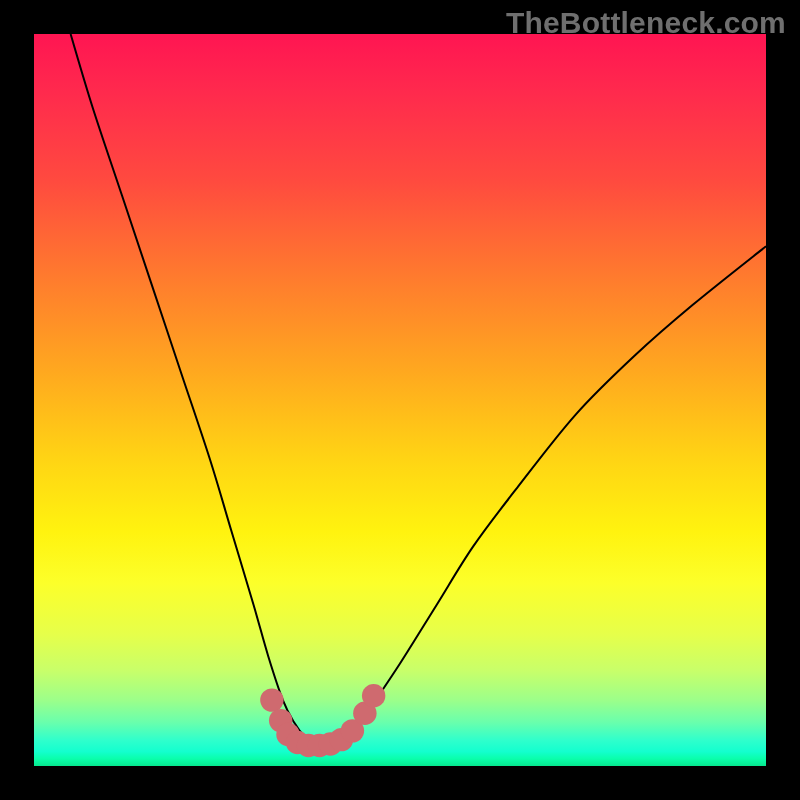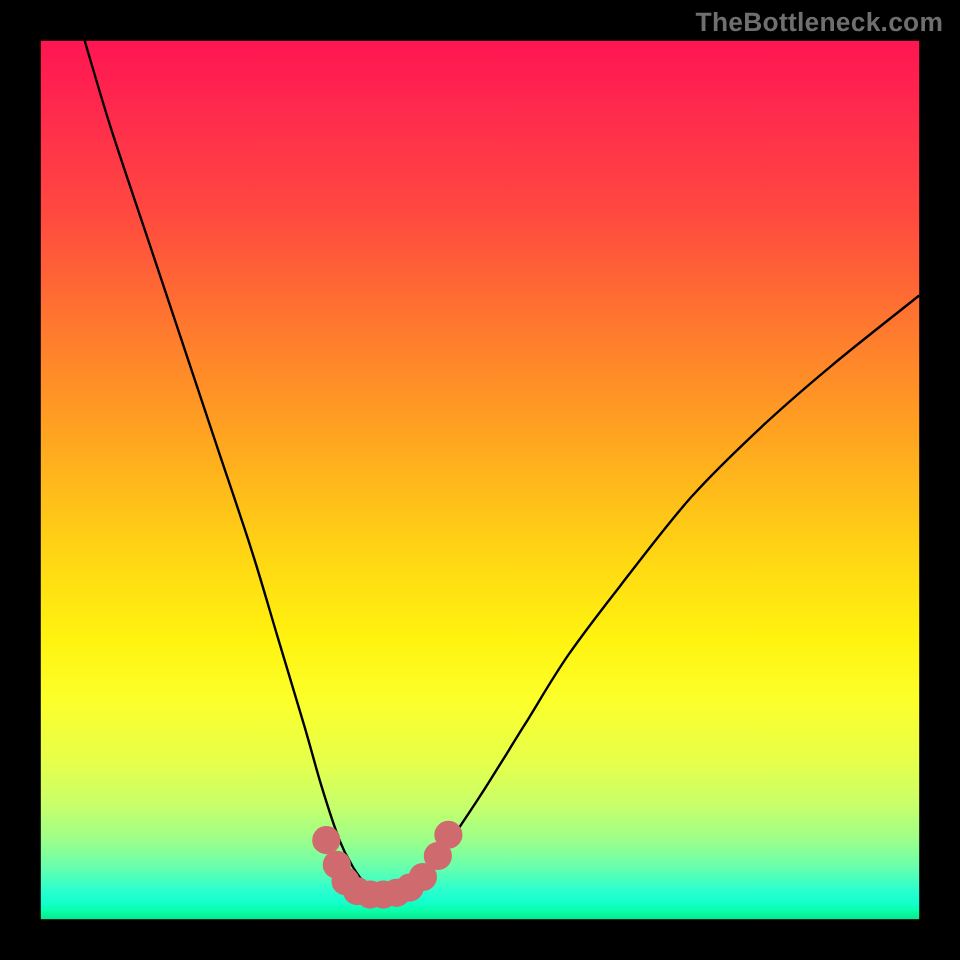--- a/index.html
+++ b/index.html
@@ -49,21 +49,21 @@
     top: 34px;
     width: 732px;
     height: 732px;
     overflow: visible;
   }
   .watermark {
     position: absolute;
     top: 6px;
     right: 14px;
     font-family: Arial, Helvetica, sans-serif;
-    font-size: 22px;
+    font-size: 30px;
     font-weight: 600;
     color: #6f6f6f;
     letter-spacing: 0.2px;
   }
   .curve {
     fill: none;
     stroke: #000;
     stroke-width: 2;
   }
   .marker {

